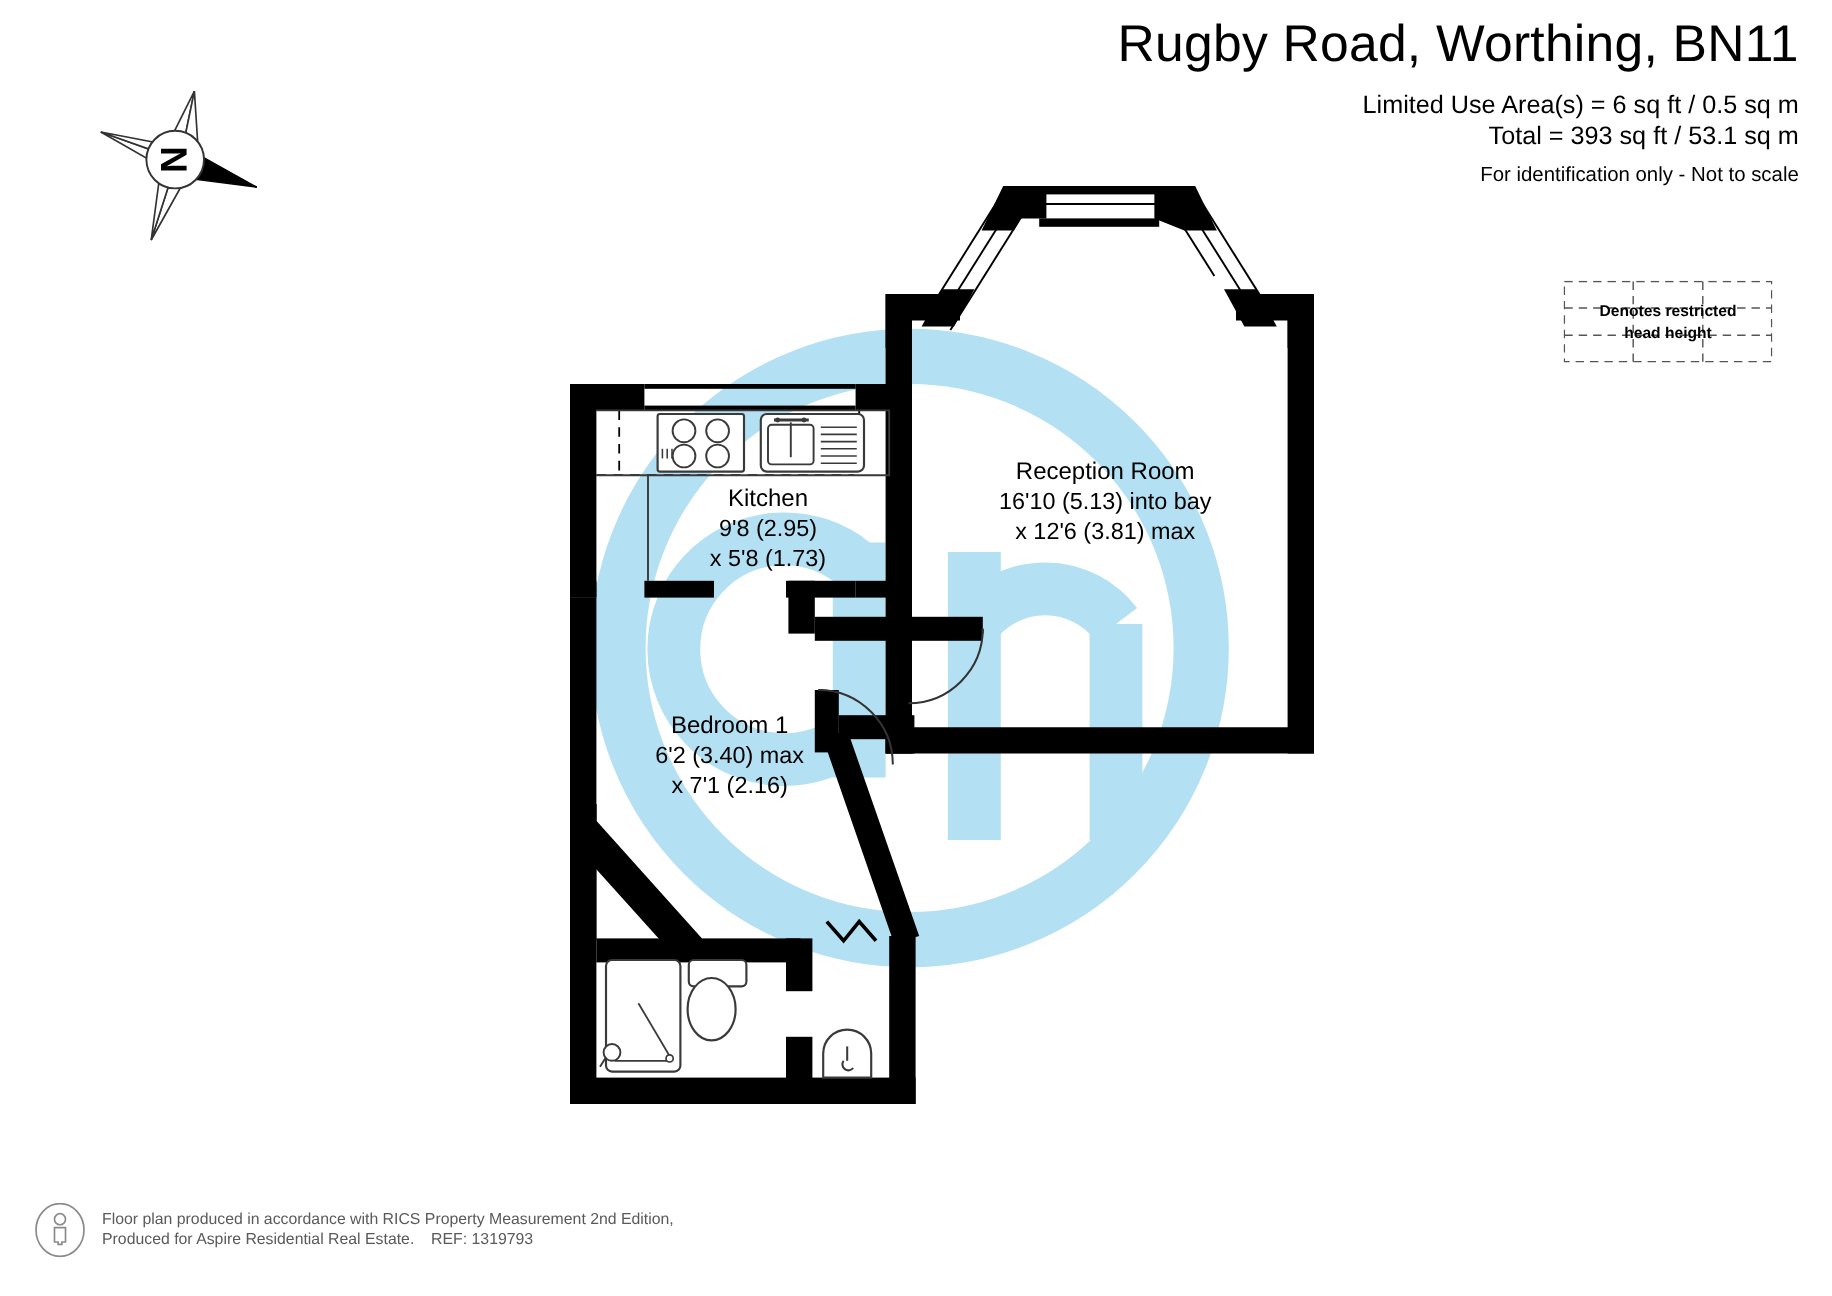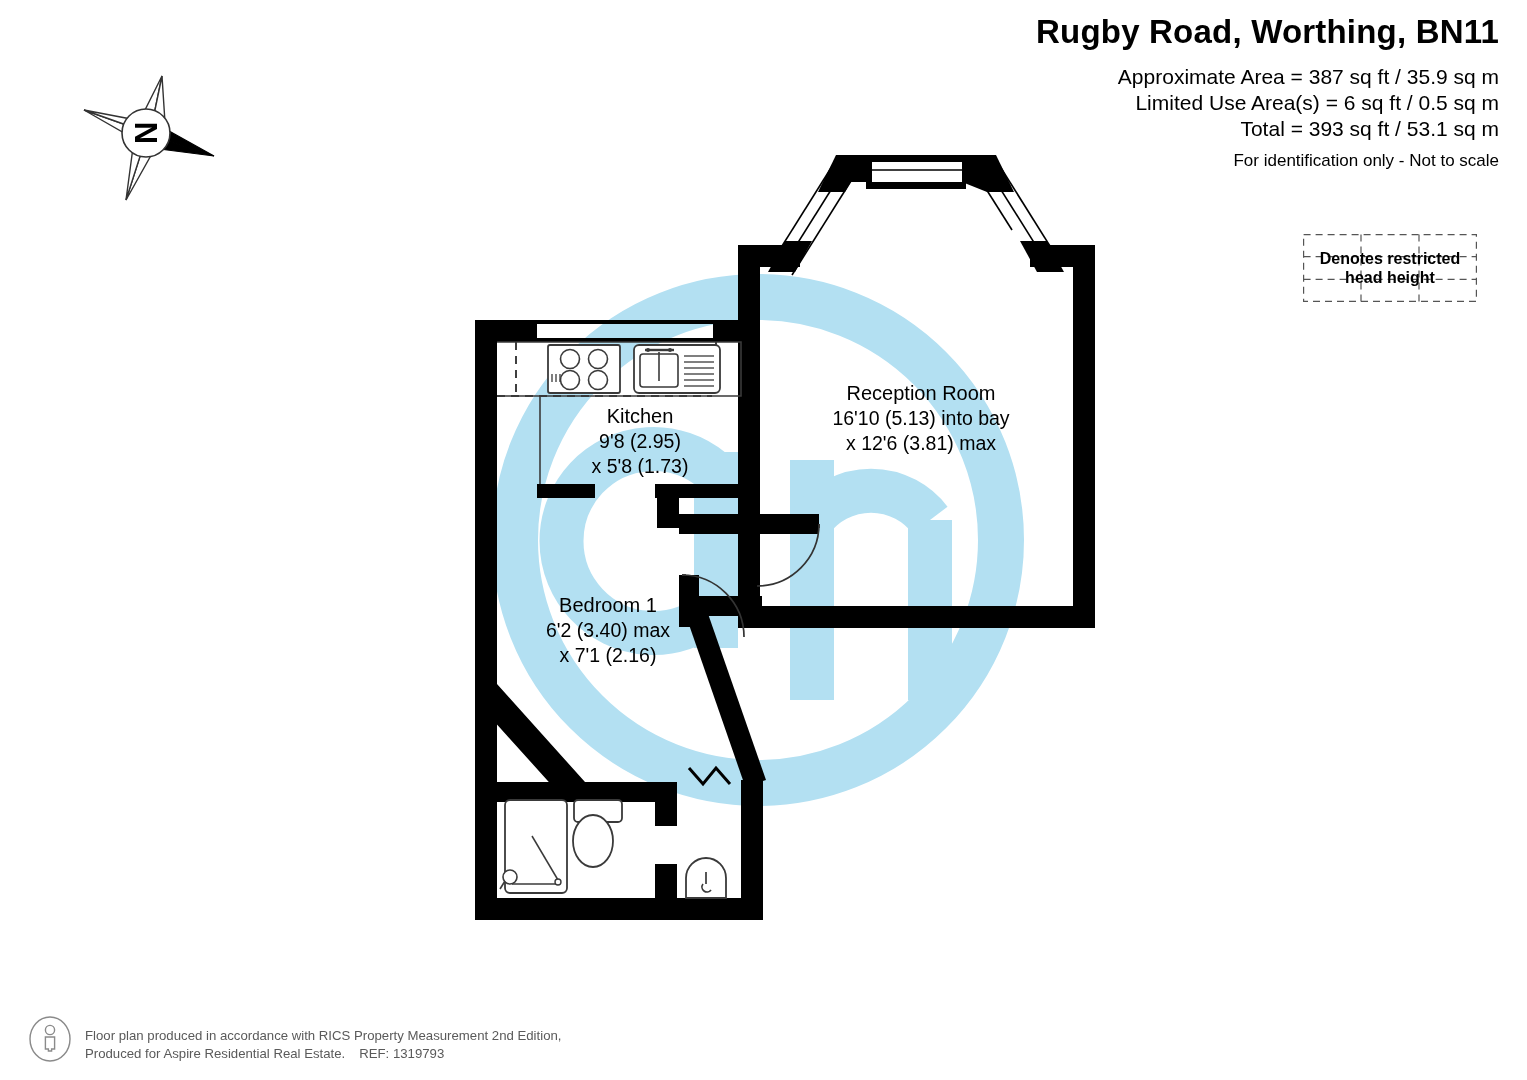--- a/index.html
+++ b/index.html
@@ -20,22 +20,22 @@
 
   
   #header-block {
     position: absolute;
     right: 28px;
     top: 14px;
     width: 720px;
     text-align: right;
   }
   #plan-title {
-    font-size: 33px;
-    font-weight: bold;
+    font-size: 43px;
+    font-weight: normal;
     letter-spacing: 0.2px;
     line-height: 1.1;
     margin: 0 0 14px 0;
     white-space: nowrap;
   }
   .area-line {
     font-size: 21px;
     line-height: 26px;
     white-space: nowrap;
   }
@@ -58,21 +58,21 @@
     position: absolute;
     inset: 0;
   }
   #legend-box .legend-text {
     position: absolute;
     inset: 0;
     display: flex;
     flex-direction: column;
     align-items: center;
     justify-content: center;
-    font-size: 16px;
+    font-size: 13px;
     font-weight: bold;
     line-height: 19px;
     text-align: center;
   }
 
   
   #compass {
     position: absolute;
     left: 74px;
     top: 68px;
@@ -109,23 +109,23 @@
     text-align: center;
   }
   #label-kitchen   { left: 538px; top: 403px; width: 204px; }
   #label-reception { left: 812px; top: 380px; width: 218px; }
   #label-bedroom1  { left: 496px; top: 592px; width: 224px; }
 
   
   #footer {
     position: absolute;
     left: 28px;
-    bottom: 18px;
+    bottom: 32px;
     display: flex;
-    align-items: flex-end;
+    align-items: center;
     gap: 13px;
   }
   #footer-icon { flex: 0 0 auto; margin-top: 2px; }
   #footer-text {
     font-size: 13.2px;
     line-height: 17.5px;
     color: #5a5a5a;
     white-space: nowrap;
   }
   #footer-text .fl { display: block; }
@@ -337,21 +337,20 @@
   <path d="M 140 88 L 72 66 L 78 80 Z" fill="#000000" stroke="#000000" stroke-width="1.2"></path>
   <path d="M 140 88 L 72 66 L 86 58 Z" fill="#000000" stroke="#000000" stroke-width="1.2"></path>
 
   <circle cx="72" cy="65" r="24" fill="#ffffff" stroke="#333333" stroke-width="1.6"></circle>
 
   <text x="72" y="66" text-anchor="middle" dominant-baseline="central" font-family="Liberation Sans, sans-serif" font-size="31" font-weight="bold" fill="#000000" transform="rotate(90 72 65)">N</text>
 </svg>
 
 <div id="header-block">
   <h1 id="plan-title">Rugby Road, Worthing, BN11</h1>
-  <div class="area-line">Approximate Area = 387 sq ft / 35.9 sq m</div>
   <div class="area-line">Limited Use Area(s) = 6 sq ft / 0.5 sq m</div>
   <div class="area-line">Total = 393 sq ft / 53.1 sq m</div>
   <div id="not-to-scale">For identification only - Not to scale</div>
 </div>
 
 <div id="legend-box">
   <svg class="legend-grid" viewBox="0 0 174 68" preserveAspectRatio="none">
     <g fill="none" stroke="#555555" stroke-width="1.2" stroke-dasharray="7 5">
       <rect x="0.6" y="0.6" width="172.8" height="66.8"></rect>
       <line x1="58" y1="0.6" x2="58" y2="67.4"></line>

